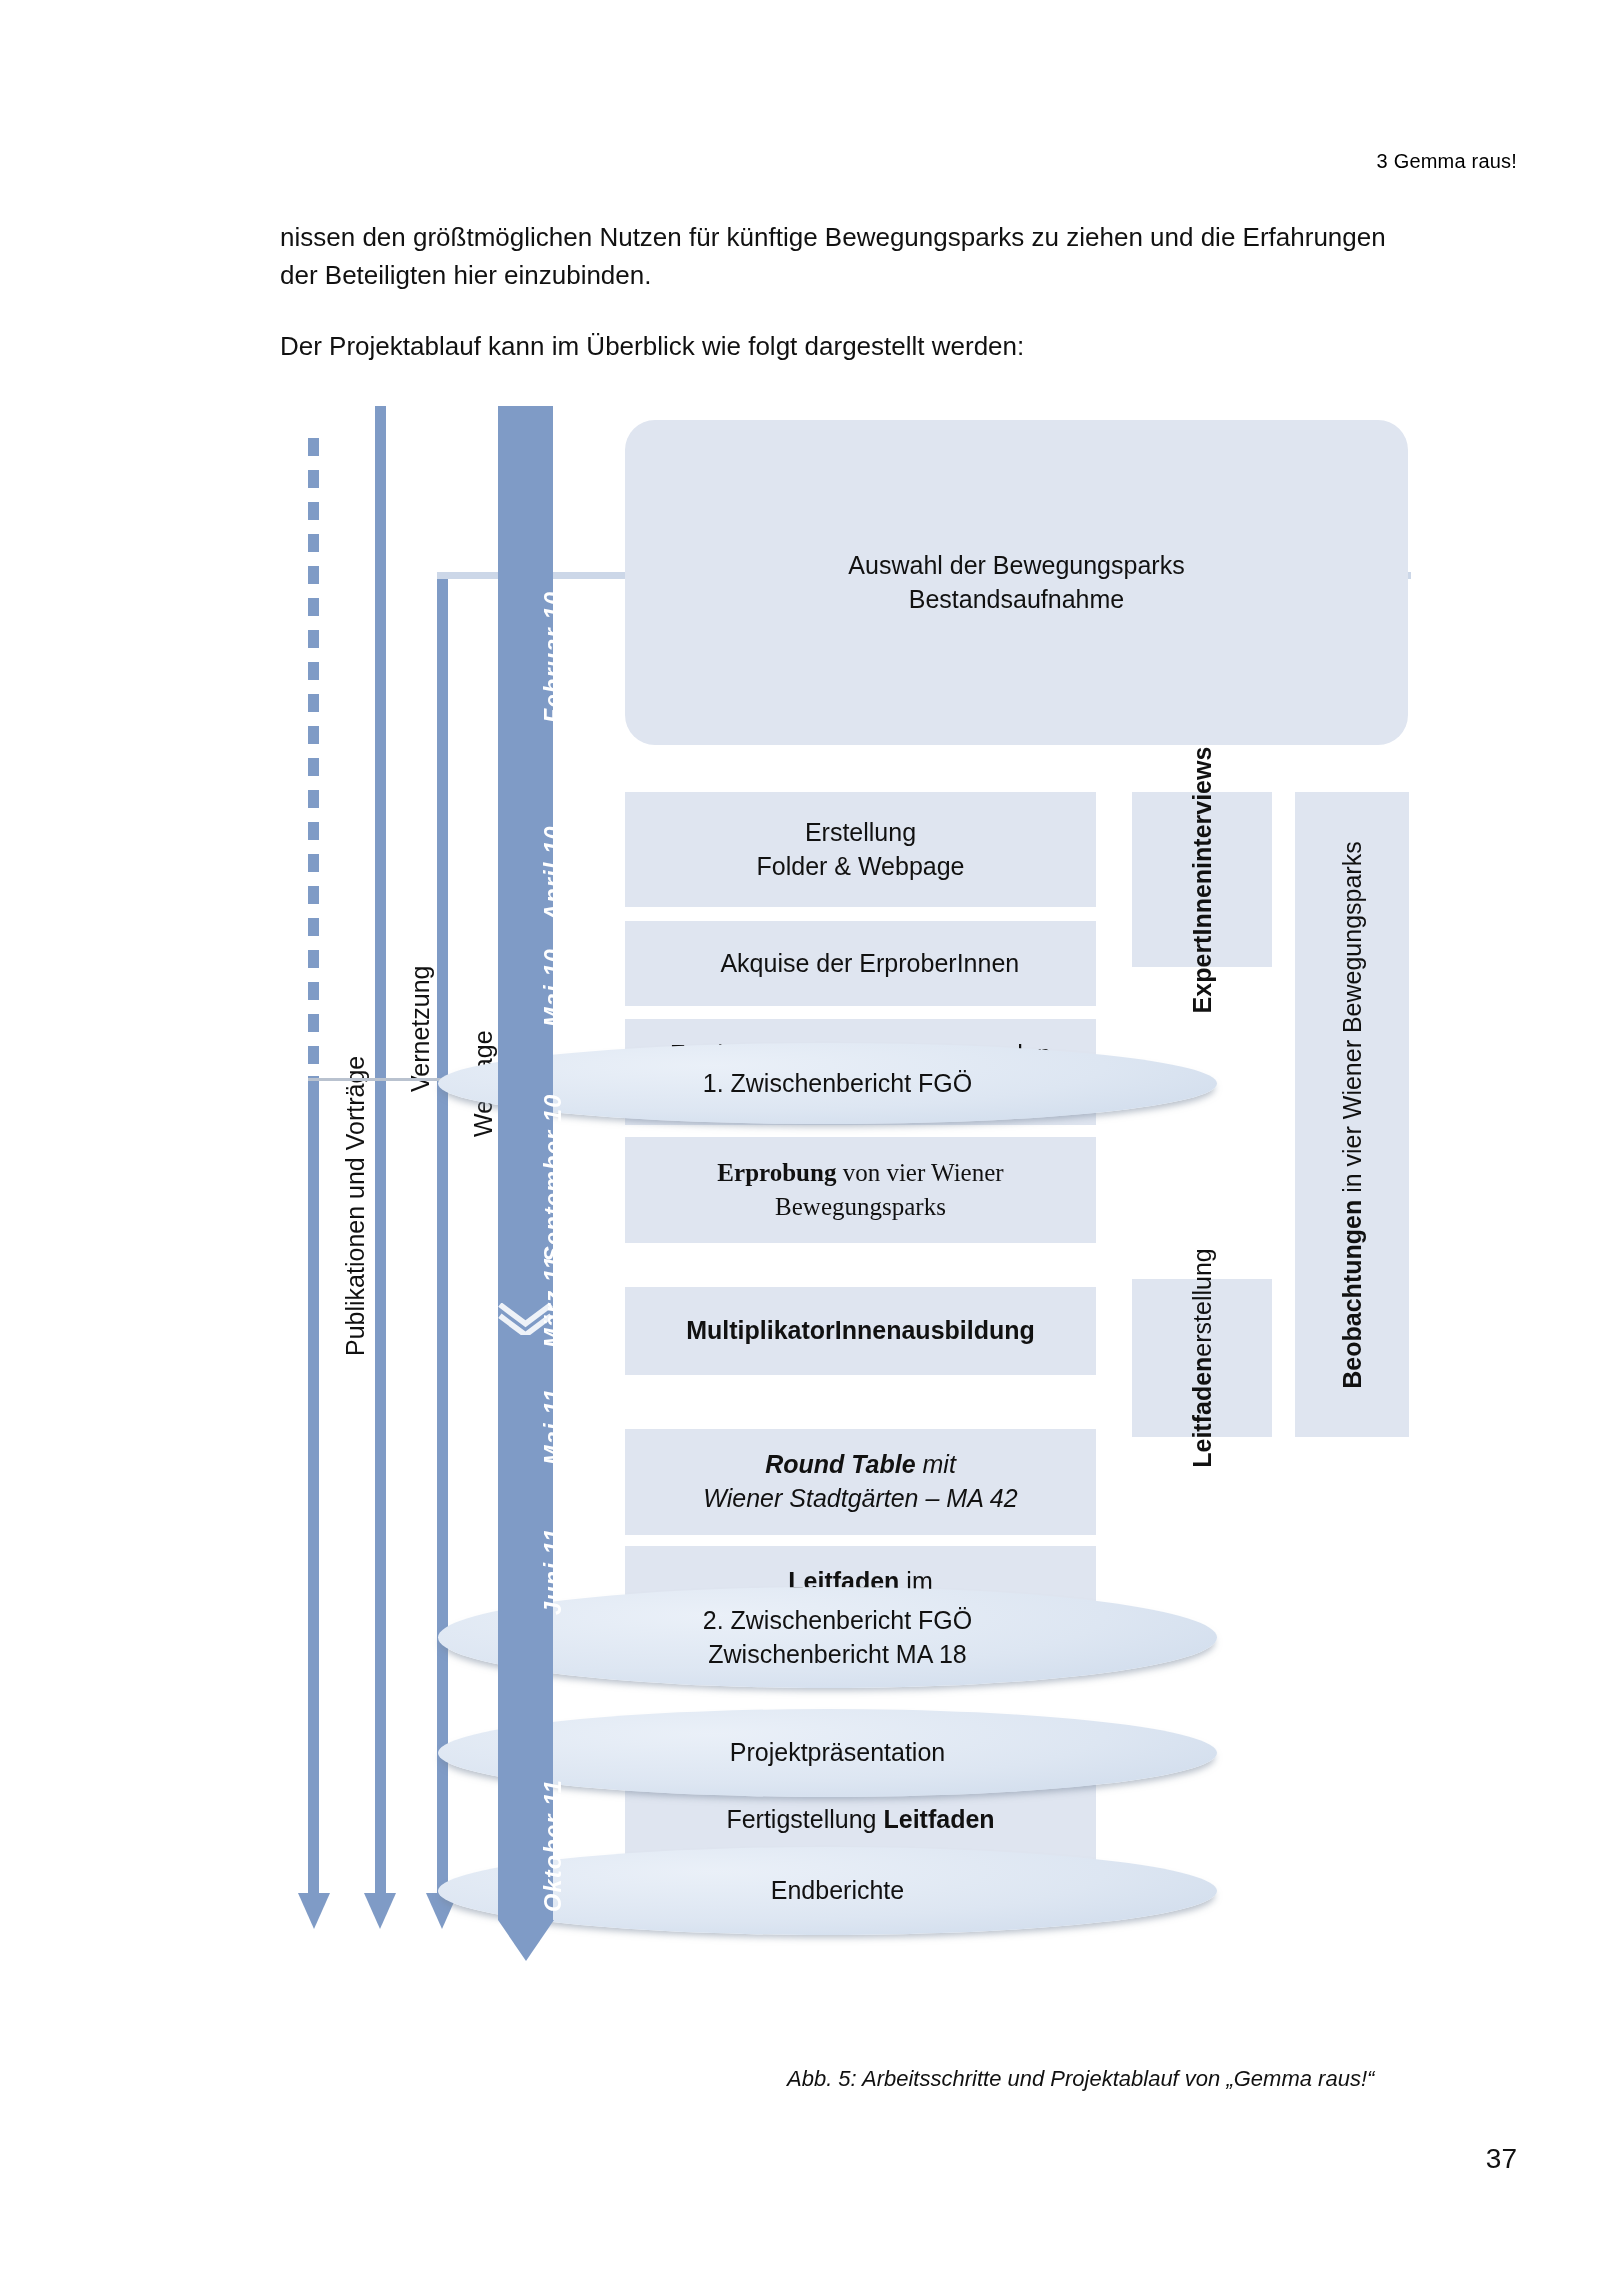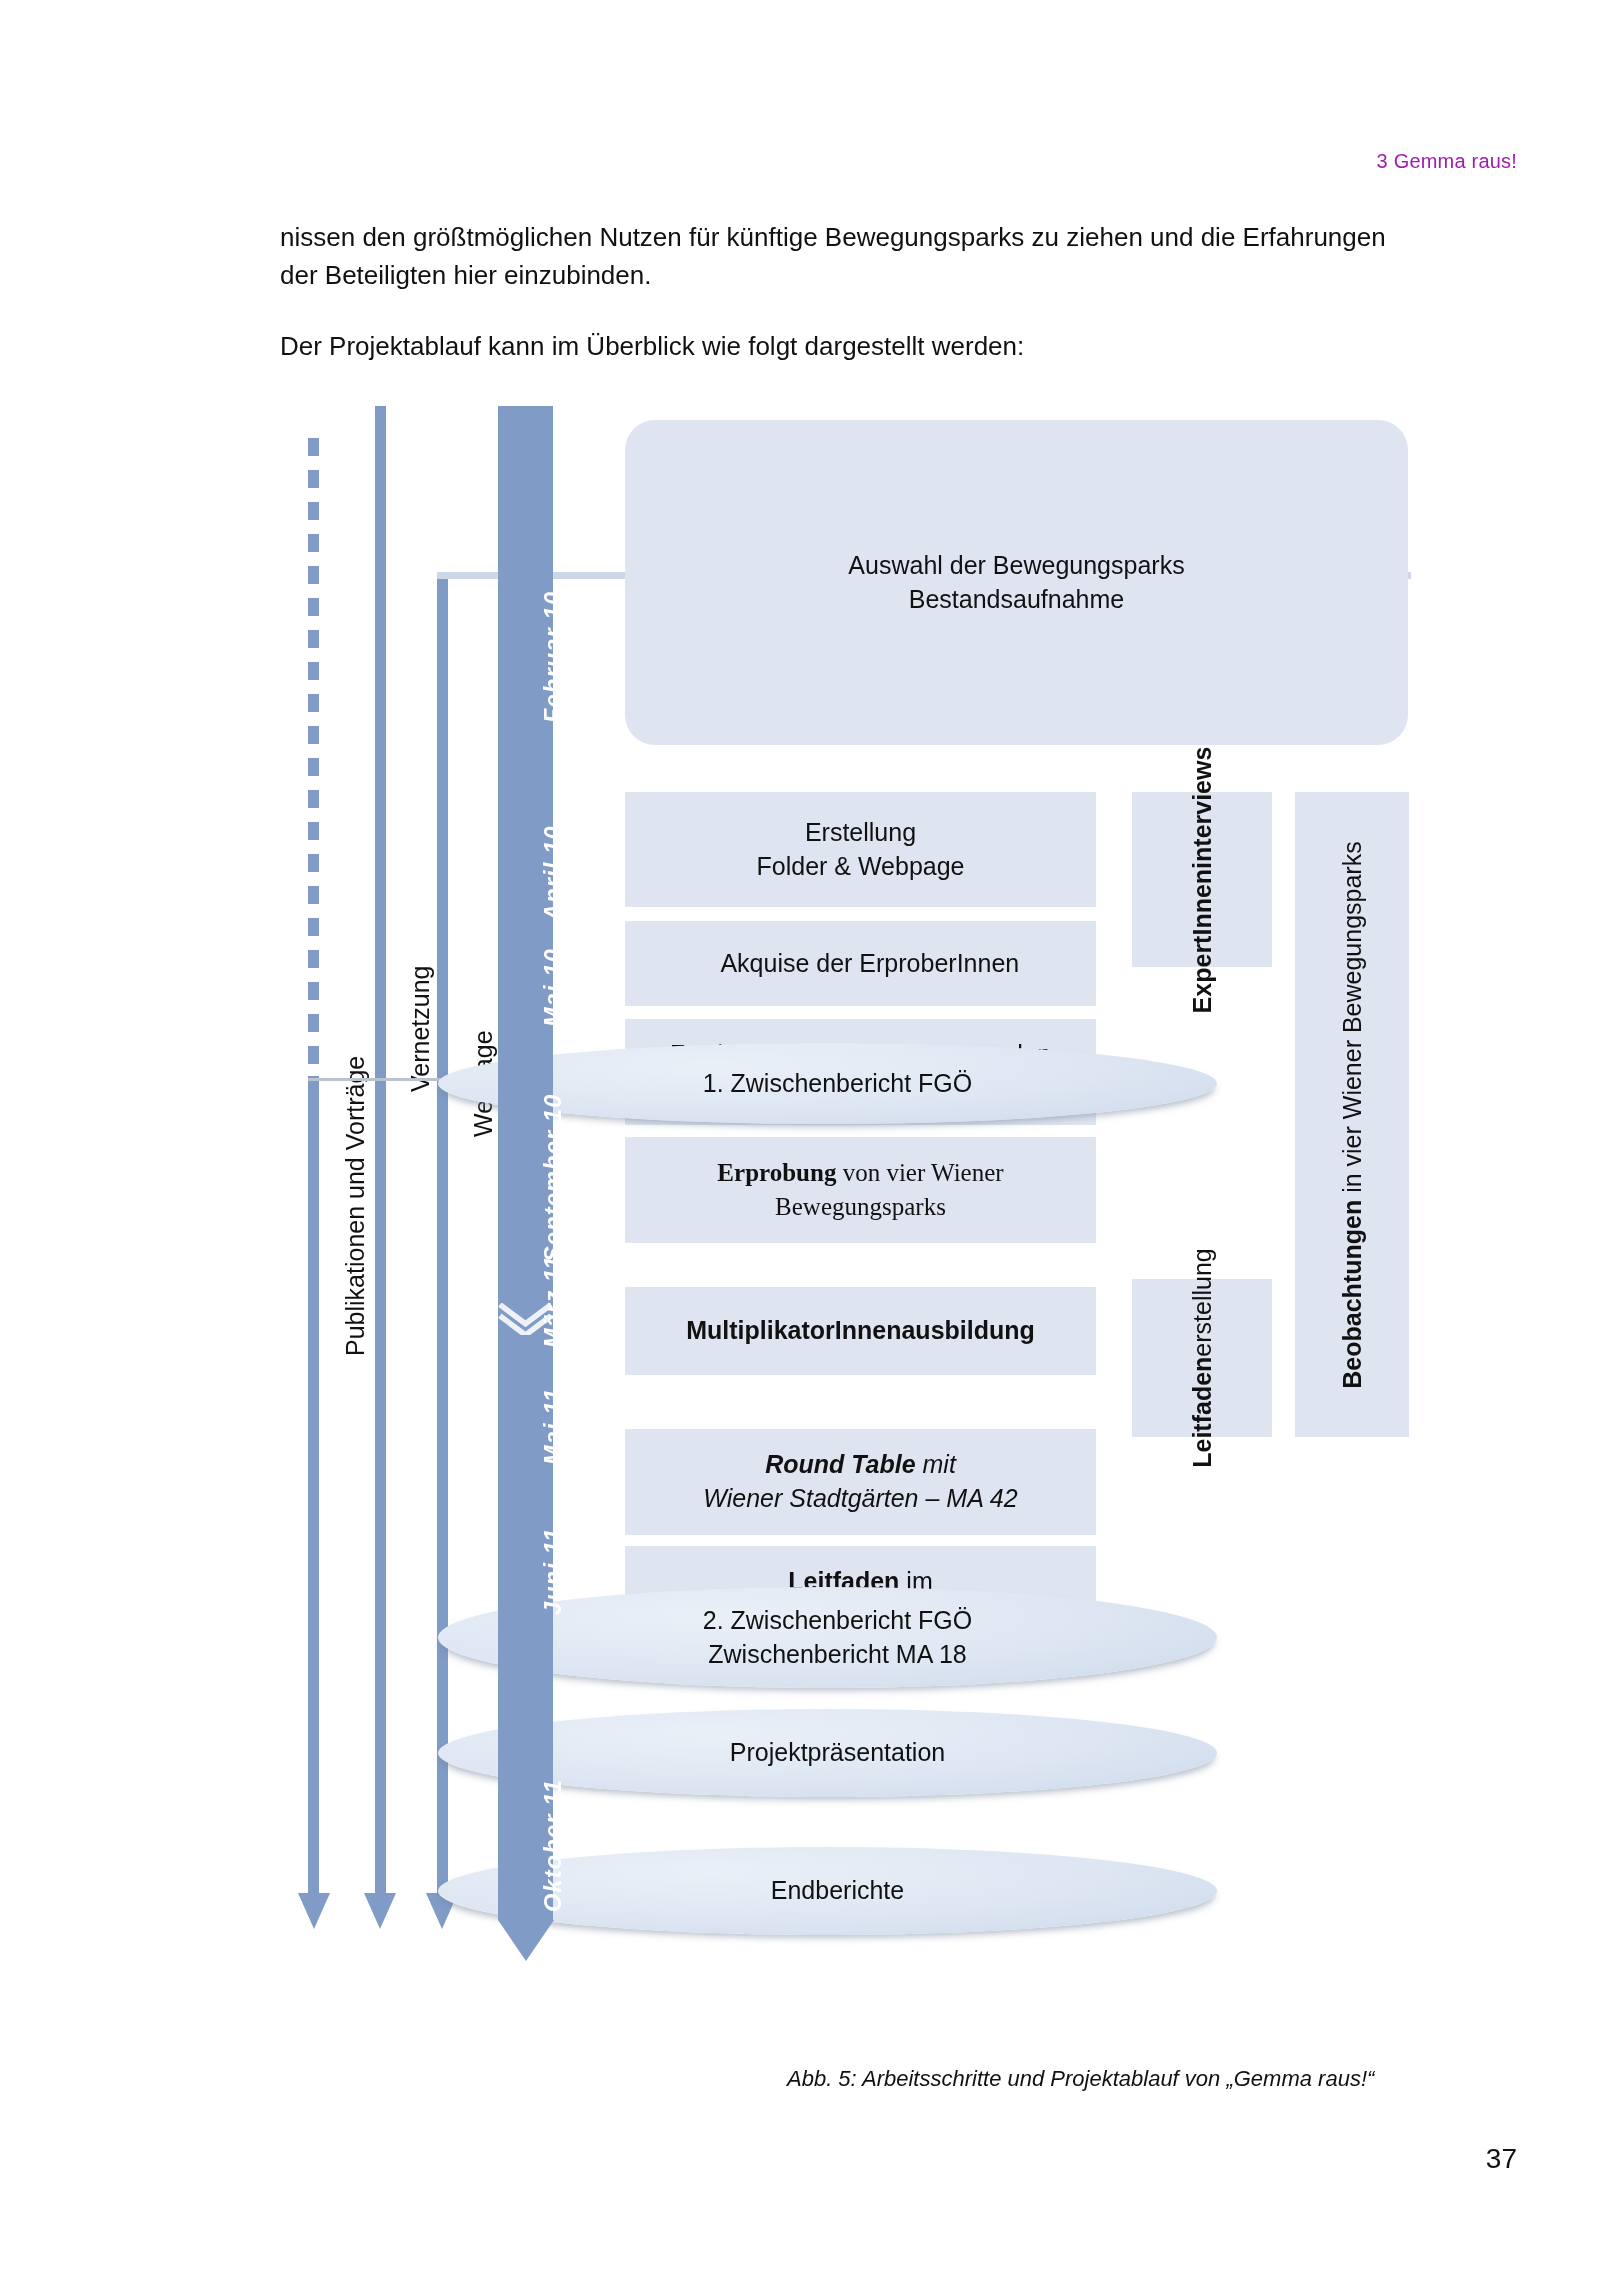--- a/index.html
+++ b/index.html
@@ -6,21 +6,21 @@
   body{
     width:1623px;height:2295px;background:#ffffff;
     font-family:"Liberation Sans","DejaVu Sans",sans-serif;
     color:#000;position:relative;overflow:hidden;
   }
   .page{position:relative;width:1623px;height:2295px;}
 
   
   .runhead{
     position:absolute;right:106px;top:150px;
-    font-size:20px;letter-spacing:0.2px;color:#a21caf;text-align:center;
+    font-size:20px;letter-spacing:0.2px;color:#000000;text-align:center;
   }
 
   
   .bodytext{
     position:absolute;left:280px;top:219px;width:1145px;
     font-size:26px;line-height:1.45;color:#111;
   }
   .bodytext p{margin:0 0 34px 0;}
 
   
@@ -196,20 +196,25 @@
       <div>
         <b>Leitfaden</b><span> im</span><br>
         <span>Rudolf-Bednar-Park</span>
       </div>
     </div>
 
     <div class="ellipse zstack" style="left:438px;top:1303px;width:759px;height:88px;">
       <span>Projektpräsentation</span>
     </div>
 
+    <div class="box" style="left:625px;top:1360px;width:471px;height:107px;">
+      <div>
+        <span>Fertigstellung </span><b>Leitfaden</b>
+      </div>
+    </div>
 
     <div class="ellipse zstack" style="left:438px;top:1441px;width:759px;height:88px;">
       <span>Endberichte</span>
     </div>
 
     <div class="colbox" style="left:1132px;top:386px;width:140px;height:175px;">
       <div class="rot">
         <b>ExpertInneninterviews</b><span></span>
       </div>
     </div>

